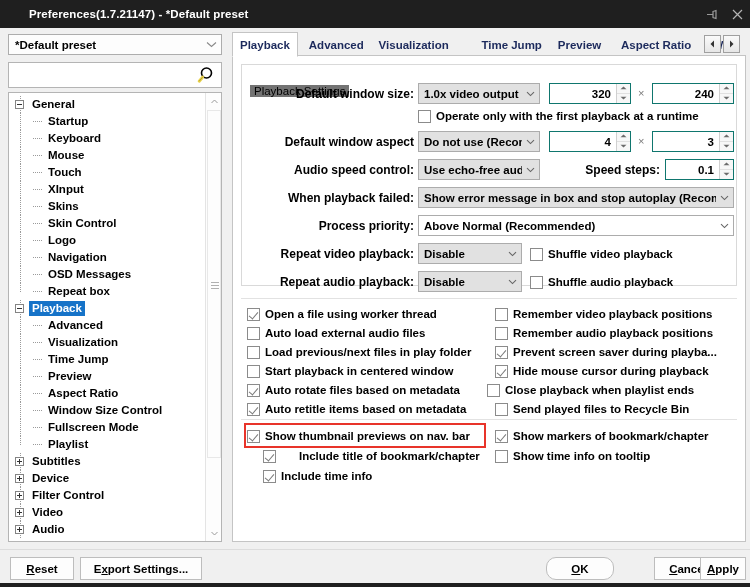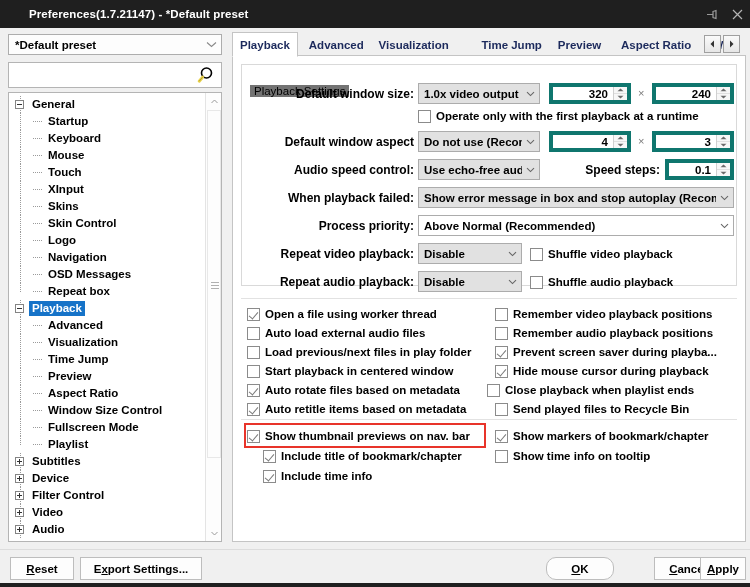--- a/index.html
+++ b/index.html
@@ -237,21 +237,21 @@
     flex: 1 1 auto;
     padding-left: 5px;
     font-size: 11.5px; font-weight: bold;
     white-space: nowrap; overflow: hidden;
   }
   .combo .carrow { width: 17px; flex: 0 0 17px; display:flex; align-items:center; justify-content:center; color:#555; }
   .combo.white { background: #ffffff; }
 
   .spin {
     position: absolute; height: 21px;
-    background: #ffffff; border: 4px solid #0f766e;
+    background: #ffffff; border: 1px solid #0f766e;
     display: flex; align-items: stretch;
   }
   .spin .sval {
     flex: 1 1 auto;
     display: flex; align-items: center; justify-content: flex-end;
     padding-right: 5px;
     font-size: 11.5px; font-weight: bold;
   }
   .spin .sbtns {
     flex: 0 0 14px; width: 14px;
@@ -727,21 +727,21 @@
             <div class="cbbox"></div>
             <span class="cblabel">Send played files to Recycle Bin</span>
           </div>
         </div>
       <div class="hsep" style="left:8px; top:363px; width:496px;"></div>
       <div id="opt-left-lower">
           <div class="cb" style="left: 14px; top: 371px;">
             <div class="cbbox checked"></div>
             <span class="cblabel">Show thumbnail previews on nav. bar</span>
           </div>
-          <div class="cb" style="left: 30px; top: 391px;">
+          <div class="cb" style="left: 30px; top: 391px; gap: 18px;">
             <div class="cbbox checked"></div>
             <span class="cblabel">Include title of bookmark/chapter</span>
           </div>
           <div class="cb" style="left: 30px; top: 411px;">
             <div class="cbbox checked"></div>
             <span class="cblabel">Include time info</span>
           </div>
         </div>
       <div id="opt-right-lower">
           <div class="cb" style="left: 262px; top: 371px;">

